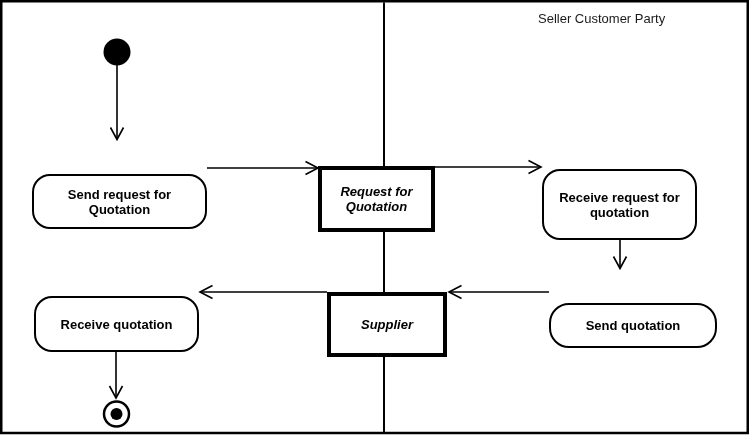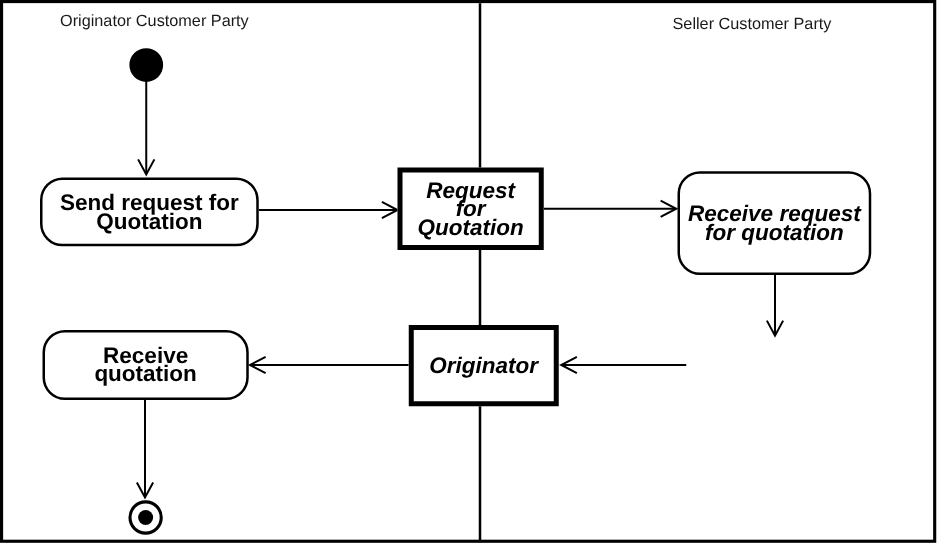--- a/index.html
+++ b/index.html
@@ -27,23 +27,24 @@
   .node {
     position: absolute;
     box-sizing: border-box;
     display: flex;
     align-items: center;
     justify-content: center;
     text-align: center;
     background: #ffffff;
     border: 2px solid #000000;
     font-weight: bold;
-    font-size: 18px;
+    font-size: 13px;
     line-height: 15px;
     z-index: 2;
+    margin-top: 32px;
   }
   .node .lbl { padding: 0 6px; }
   .action { border-radius: 18px; }
   .pill   { border-radius: 20px; }
   .object { border-width: 4px; border-radius: 0; font-style: italic; }
 </style>
 </head>
 <body>
 
 <div class="stage">
@@ -90,38 +91,40 @@
       <line x1="116" y1="320" x2="116" y2="397.5"></line>
       <polyline points="109.5,386 116,398 122.5,386"></polyline>
     </g>
 
     <g>
       <circle cx="116.5" cy="414" r="12.5" fill="#fff" stroke="#000" stroke-width="2.5"></circle>
       <circle cx="116.5" cy="414" r="6" fill="#000"></circle>
     </g>
   </svg>
 
-  <div class="lane-label" style="left:48px; top:9px;">Originator Customer Party</div>
 
   <div class="lane-label" style="left:538px; top:11px;">Seller Customer Party</div>
 
   <div class="node action" style="left:32px; top:142px; width:175px; height:55px;">
     <span class="lbl">Send request for Quotation</span>
   </div>
 
   <div class="node object" style="left:318px; top:134px; width:117px; height:66px;">
     <span class="lbl">Request for Quotation</span>
   </div>
 
-  <div class="node action" style="left:542px; top:137px; width:155px; height:83px;font-style:italic;">
+  <div class="node action" style="left:542px; top:137px; width:155px; height:71px;">
     <span class="lbl">Receive request for quotation</span>
   </div>
 
+  <div class="node action pill" style="left:549px; top:271px; width:168px; height:45px;">
+    <span class="lbl">Send quotation</span>
+  </div>
 
   <div class="node object" style="left:327px; top:260px; width:120px; height:65px;">
-    <span class="lbl">Originator</span>
+    <span class="lbl">Supplier</span>
   </div>
 
   <div class="node action" style="left:34px; top:264px; width:165px; height:56px;">
     <span class="lbl">Receive quotation</span>
   </div>
 
 </div>
 
 </body></html>

